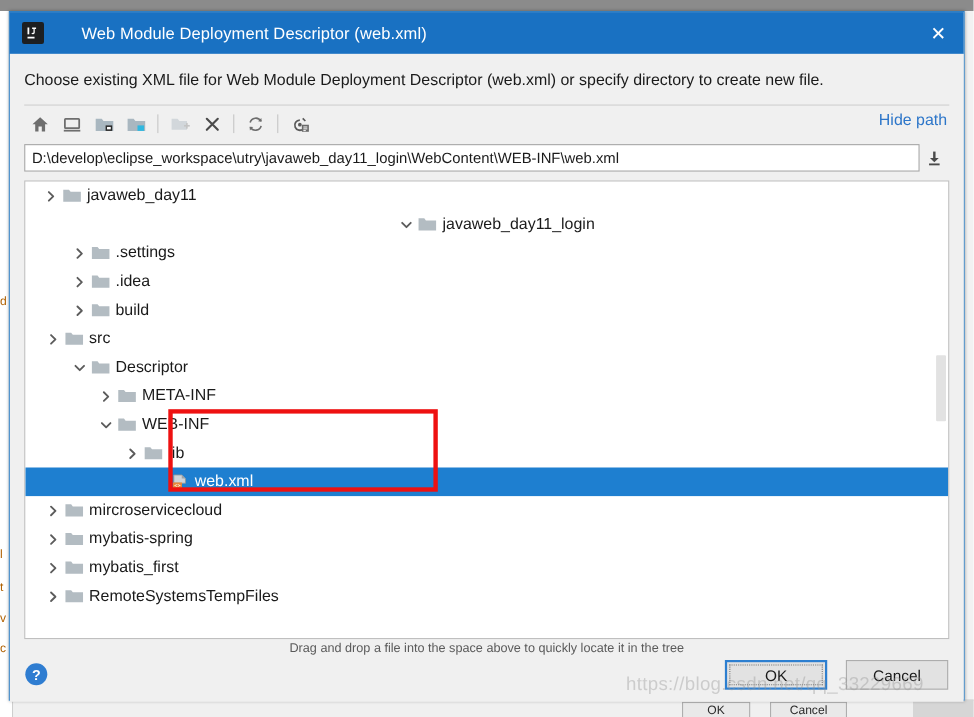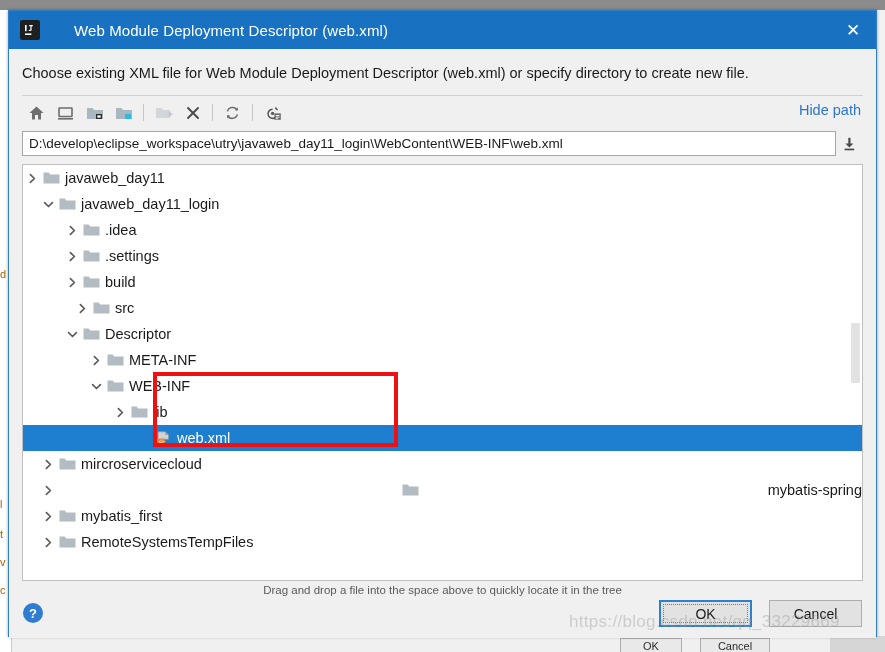--- a/index.html
+++ b/index.html
@@ -306,86 +306,86 @@
         <svg width="15" height="16" viewBox="0 0 15 16">
           <rect x="6.3" y="1.8" width="2.2" height="6.4" fill="#4a4a4a"></rect>
           <path d="M3.4 7.6 L7.4 11.6 L11.4 7.6 Z" fill="#4a4a4a"></path>
           <rect x="2.6" y="12.6" width="9.6" height="1.7" fill="#4a4a4a"></rect>
         </svg>
       </span>
     </div>
 
     <div id="treewrap">
       <div id="treerows">
-          <div class="row" style="padding-left: 2px;">
+          <div class="row" style="padding-left: 16px;">
             <span class="twisty">
               <svg width="11" height="11" viewBox="0 0 11 11">
                 <path d="M3.4 1.6 L7.4 5.5 L3.4 9.4" fill="none" stroke="#5c5c5c" stroke-width="1.7" stroke-linecap="round" stroke-linejoin="round"></path>
               </svg>
             </span>
             <span class="fico">
               <svg width="17" height="14" viewBox="0 0 17 14">
                 <path d="M0.5 1.5 h5.2 l1.5 1.9 H16.5 v9.1 H0.5 Z" fill="#b3bcc2"></path>
               </svg>
             </span>
             <span>javaweb_day11</span>
           </div>
+          <div class="row" style="padding-left: 18px; justify-content: center;">
+            <span class="twisty">
+              <svg width="11" height="11" viewBox="0 0 11 11">
+                <path d="M1.6 3.6 L5.5 7.5 L9.4 3.6" fill="none" stroke="#5c5c5c" stroke-width="1.7" stroke-linecap="round" stroke-linejoin="round"></path>
+              </svg>
+            </span>
+            <span class="fico">
+              <svg width="17" height="14" viewBox="0 0 17 14">
+                <path d="M0.5 1.5 h5.2 l1.5 1.9 H16.5 v9.1 H0.5 Z" fill="#b3bcc2"></path>
+              </svg>
+            </span>
+            <span>javaweb_day11_login</span>
+          </div>
+          <div class="row" style="padding-left: 42px;">
+            <span class="twisty">
+              <svg width="11" height="11" viewBox="0 0 11 11">
+                <path d="M3.4 1.6 L7.4 5.5 L3.4 9.4" fill="none" stroke="#5c5c5c" stroke-width="1.7" stroke-linecap="round" stroke-linejoin="round"></path>
+              </svg>
+            </span>
+            <span class="fico">
+              <svg width="17" height="14" viewBox="0 0 17 14">
+                <path d="M0.5 1.5 h5.2 l1.5 1.9 H16.5 v9.1 H0.5 Z" fill="#b3bcc2"></path>
+              </svg>
+            </span>
+            <span>.settings</span>
+          </div>
+          <div class="row" style="padding-left: 42px;">
+            <span class="twisty">
+              <svg width="11" height="11" viewBox="0 0 11 11">
+                <path d="M3.4 1.6 L7.4 5.5 L3.4 9.4" fill="none" stroke="#5c5c5c" stroke-width="1.7" stroke-linecap="round" stroke-linejoin="round"></path>
+              </svg>
+            </span>
+            <span class="fico">
+              <svg width="17" height="14" viewBox="0 0 17 14">
+                <path d="M0.5 1.5 h5.2 l1.5 1.9 H16.5 v9.1 H0.5 Z" fill="#b3bcc2"></path>
+              </svg>
+            </span>
+            <span>.idea</span>
+          </div>
+          <div class="row" style="padding-left: 42px;">
+            <span class="twisty">
+              <svg width="11" height="11" viewBox="0 0 11 11">
+                <path d="M3.4 1.6 L7.4 5.5 L3.4 9.4" fill="none" stroke="#5c5c5c" stroke-width="1.7" stroke-linecap="round" stroke-linejoin="round"></path>
+              </svg>
+            </span>
+            <span class="fico">
+              <svg width="17" height="14" viewBox="0 0 17 14">
+                <path d="M0.5 1.5 h5.2 l1.5 1.9 H16.5 v9.1 H0.5 Z" fill="#b3bcc2"></path>
+              </svg>
+            </span>
+            <span>build</span>
+          </div>
           <div class="row" style="padding-left: 18px;">
-            <span class="twisty">
-              <svg width="11" height="11" viewBox="0 0 11 11">
-                <path d="M1.6 3.6 L5.5 7.5 L9.4 3.6" fill="none" stroke="#5c5c5c" stroke-width="1.7" stroke-linecap="round" stroke-linejoin="round"></path>
-              </svg>
-            </span>
-            <span class="fico">
-              <svg width="17" height="14" viewBox="0 0 17 14">
-                <path d="M0.5 1.5 h5.2 l1.5 1.9 H16.5 v9.1 H0.5 Z" fill="#b3bcc2"></path>
-              </svg>
-            </span>
-            <span>javaweb_day11_login</span>
-          </div>
-          <div class="row" style="padding-left: 42px;">
-            <span class="twisty">
-              <svg width="11" height="11" viewBox="0 0 11 11">
-                <path d="M3.4 1.6 L7.4 5.5 L3.4 9.4" fill="none" stroke="#5c5c5c" stroke-width="1.7" stroke-linecap="round" stroke-linejoin="round"></path>
-              </svg>
-            </span>
-            <span class="fico">
-              <svg width="17" height="14" viewBox="0 0 17 14">
-                <path d="M0.5 1.5 h5.2 l1.5 1.9 H16.5 v9.1 H0.5 Z" fill="#b3bcc2"></path>
-              </svg>
-            </span>
-            <span>.idea</span>
-          </div>
-          <div class="row" style="padding-left: 42px;">
-            <span class="twisty">
-              <svg width="11" height="11" viewBox="0 0 11 11">
-                <path d="M3.4 1.6 L7.4 5.5 L3.4 9.4" fill="none" stroke="#5c5c5c" stroke-width="1.7" stroke-linecap="round" stroke-linejoin="round"></path>
-              </svg>
-            </span>
-            <span class="fico">
-              <svg width="17" height="14" viewBox="0 0 17 14">
-                <path d="M0.5 1.5 h5.2 l1.5 1.9 H16.5 v9.1 H0.5 Z" fill="#b3bcc2"></path>
-              </svg>
-            </span>
-            <span>.settings</span>
-          </div>
-          <div class="row" style="padding-left: 42px;">
-            <span class="twisty">
-              <svg width="11" height="11" viewBox="0 0 11 11">
-                <path d="M3.4 1.6 L7.4 5.5 L3.4 9.4" fill="none" stroke="#5c5c5c" stroke-width="1.7" stroke-linecap="round" stroke-linejoin="round"></path>
-              </svg>
-            </span>
-            <span class="fico">
-              <svg width="17" height="14" viewBox="0 0 17 14">
-                <path d="M0.5 1.5 h5.2 l1.5 1.9 H16.5 v9.1 H0.5 Z" fill="#b3bcc2"></path>
-              </svg>
-            </span>
-            <span>build</span>
-          </div>
-          <div class="row" style="padding-left: 52px;">
             <span class="twisty">
               <svg width="11" height="11" viewBox="0 0 11 11">
                 <path d="M3.4 1.6 L7.4 5.5 L3.4 9.4" fill="none" stroke="#5c5c5c" stroke-width="1.7" stroke-linecap="round" stroke-linejoin="round"></path>
               </svg>
             </span>
             <span class="fico">
               <svg width="17" height="14" viewBox="0 0 17 14">
                 <path d="M0.5 1.5 h5.2 l1.5 1.9 H16.5 v9.1 H0.5 Z" fill="#b3bcc2"></path>
               </svg>
             </span>
@@ -461,21 +461,21 @@
                 <path d="M3.4 1.6 L7.4 5.5 L3.4 9.4" fill="none" stroke="#5c5c5c" stroke-width="1.7" stroke-linecap="round" stroke-linejoin="round"></path>
               </svg>
             </span>
             <span class="fico">
               <svg width="17" height="14" viewBox="0 0 17 14">
                 <path d="M0.5 1.5 h5.2 l1.5 1.9 H16.5 v9.1 H0.5 Z" fill="#b3bcc2"></path>
               </svg>
             </span>
             <span>mircroservicecloud</span>
           </div>
-          <div class="row" style="padding-left: 18px; justify-content: space-between;">
+          <div class="row" style="padding-left: 18px;">
             <span class="twisty">
               <svg width="11" height="11" viewBox="0 0 11 11">
                 <path d="M3.4 1.6 L7.4 5.5 L3.4 9.4" fill="none" stroke="#5c5c5c" stroke-width="1.7" stroke-linecap="round" stroke-linejoin="round"></path>
               </svg>
             </span>
             <span class="fico">
               <svg width="17" height="14" viewBox="0 0 17 14">
                 <path d="M0.5 1.5 h5.2 l1.5 1.9 H16.5 v9.1 H0.5 Z" fill="#b3bcc2"></path>
               </svg>
             </span>

